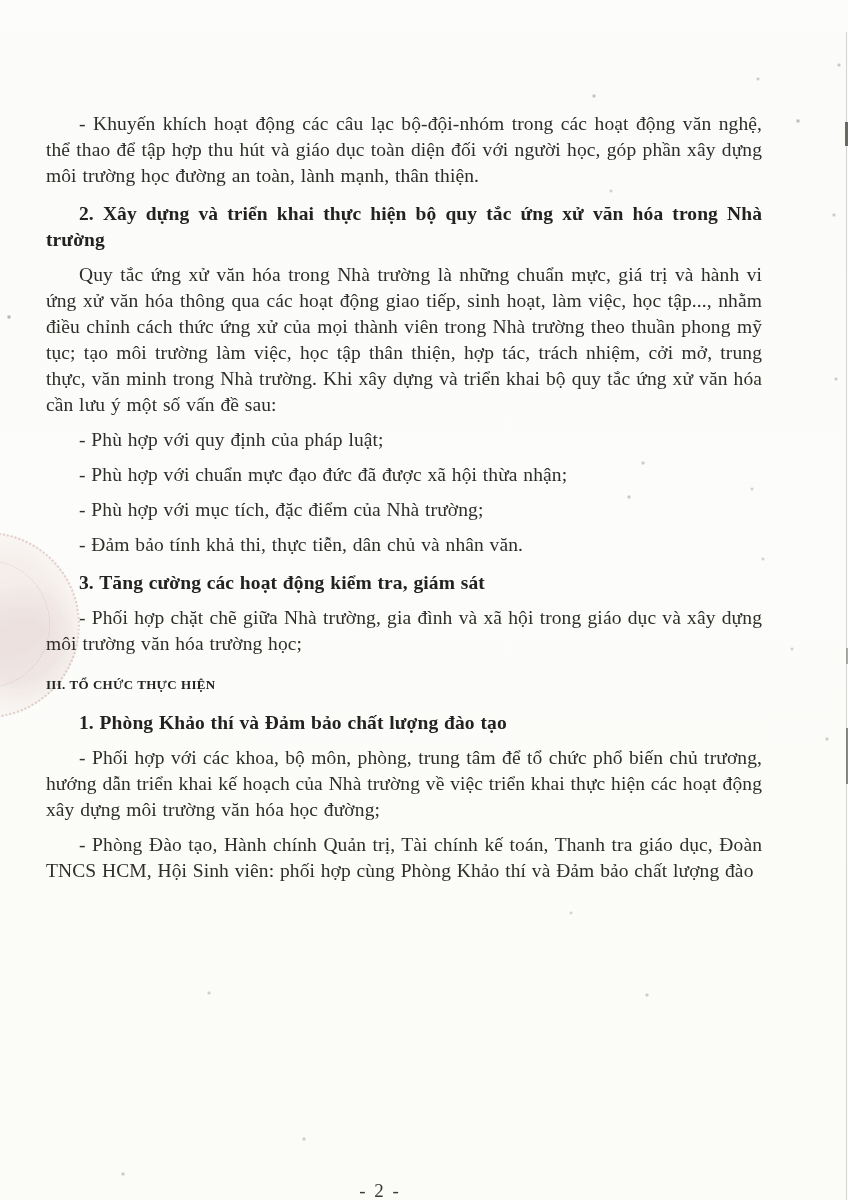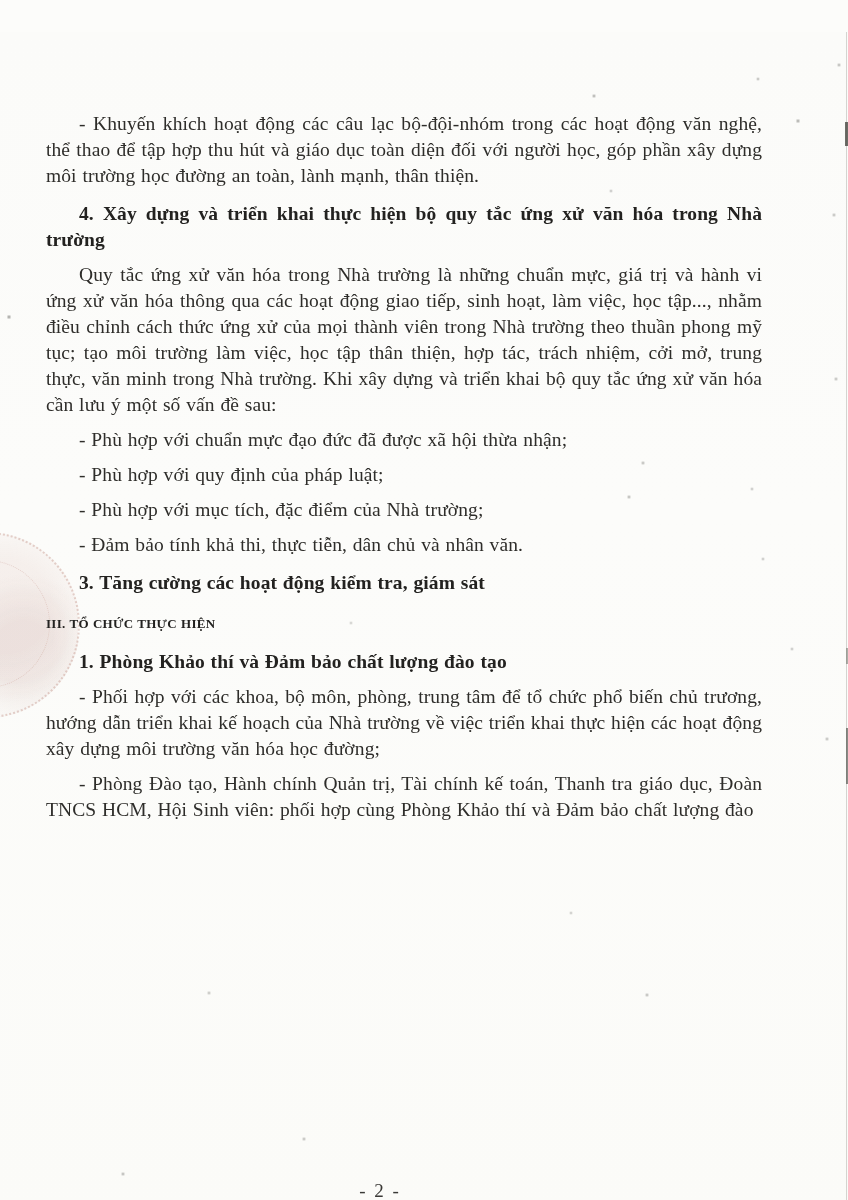--- a/index.html
+++ b/index.html
@@ -152,27 +152,28 @@
 <body>
 
 <div class="page">
 
   <div class="stamp">
     <div class="stamp-inner"></div>
   </div>
 
   <main class="content">
     <p>- Khuyến khích hoạt động các câu lạc bộ-đội-nhóm trong các hoạt động văn nghệ, thể thao để tập hợp thu hút và giáo dục toàn diện đối với người học, góp phần xây dựng môi trường học đường an toàn, lành mạnh, thân thiện.</p>
-    <p class="h-num">4. Xây dựng và triển khai thực hiện bộ quy tắc ứng xử văn hóa trong Nhà trường</p>
+    <p class="h-num">2. Xây dựng và triển khai thực hiện bộ quy tắc ứng xử văn hóa trong Nhà trường</p>
     <p>Quy tắc ứng xử văn hóa trong Nhà trường là những chuẩn mực, giá trị và hành vi ứng xử văn hóa thông qua các hoạt động giao tiếp, sinh hoạt, làm việc, học tập..., nhằm điều chỉnh cách thức ứng xử của mọi thành viên trong Nhà trường theo thuần phong mỹ tục; tạo môi trường làm việc, học tập thân thiện, hợp tác, trách nhiệm, cởi mở, trung thực, văn minh trong Nhà trường. Khi xây dựng và triển khai bộ quy tắc ứng xử văn hóa cần lưu ý một số vấn đề sau:</p>
+    <p>- Phù hợp với quy định của pháp luật;</p>
     <p>- Phù hợp với chuẩn mực đạo đức đã được xã hội thừa nhận;</p>
-    <p>- Phù hợp với quy định của pháp luật;</p>
     <p>- Phù hợp với mục tích, đặc điểm của Nhà trường;</p>
     <p>- Đảm bảo tính khả thi, thực tiễn, dân chủ và nhân văn.</p>
     <p class="h-num">3. Tăng cường các hoạt động kiểm tra, giám sát</p>
+    <p>- Phối hợp chặt chẽ giữa Nhà trường, gia đình và xã hội trong giáo dục và xây dựng môi trường văn hóa trường học;</p>
     <p class="h-section">III. TỔ CHỨC THỰC HIỆN</p>
     <p class="h-num">1. Phòng Khảo thí và Đảm bảo chất lượng đào tạo</p>
     <p>- Phối hợp với các khoa, bộ môn, phòng, trung tâm để tổ chức phổ biến chủ trương, hướng dẫn triển khai kế hoạch của Nhà trường về việc triển khai thực hiện các hoạt động xây dựng môi trường văn hóa học đường;</p>
     <p>- Phòng Đào tạo, Hành chính Quản trị, Tài chính kế toán, Thanh tra giáo dục, Đoàn TNCS HCM, Hội Sinh viên: phối hợp cùng Phòng Khảo thí và Đảm bảo chất lượng đào</p>
   </main>
 
   <div class="page-footer">- 2 -</div>
 
   <div class="scan-edge-line"></div>
   <div class="edge-tick t1"></div>

